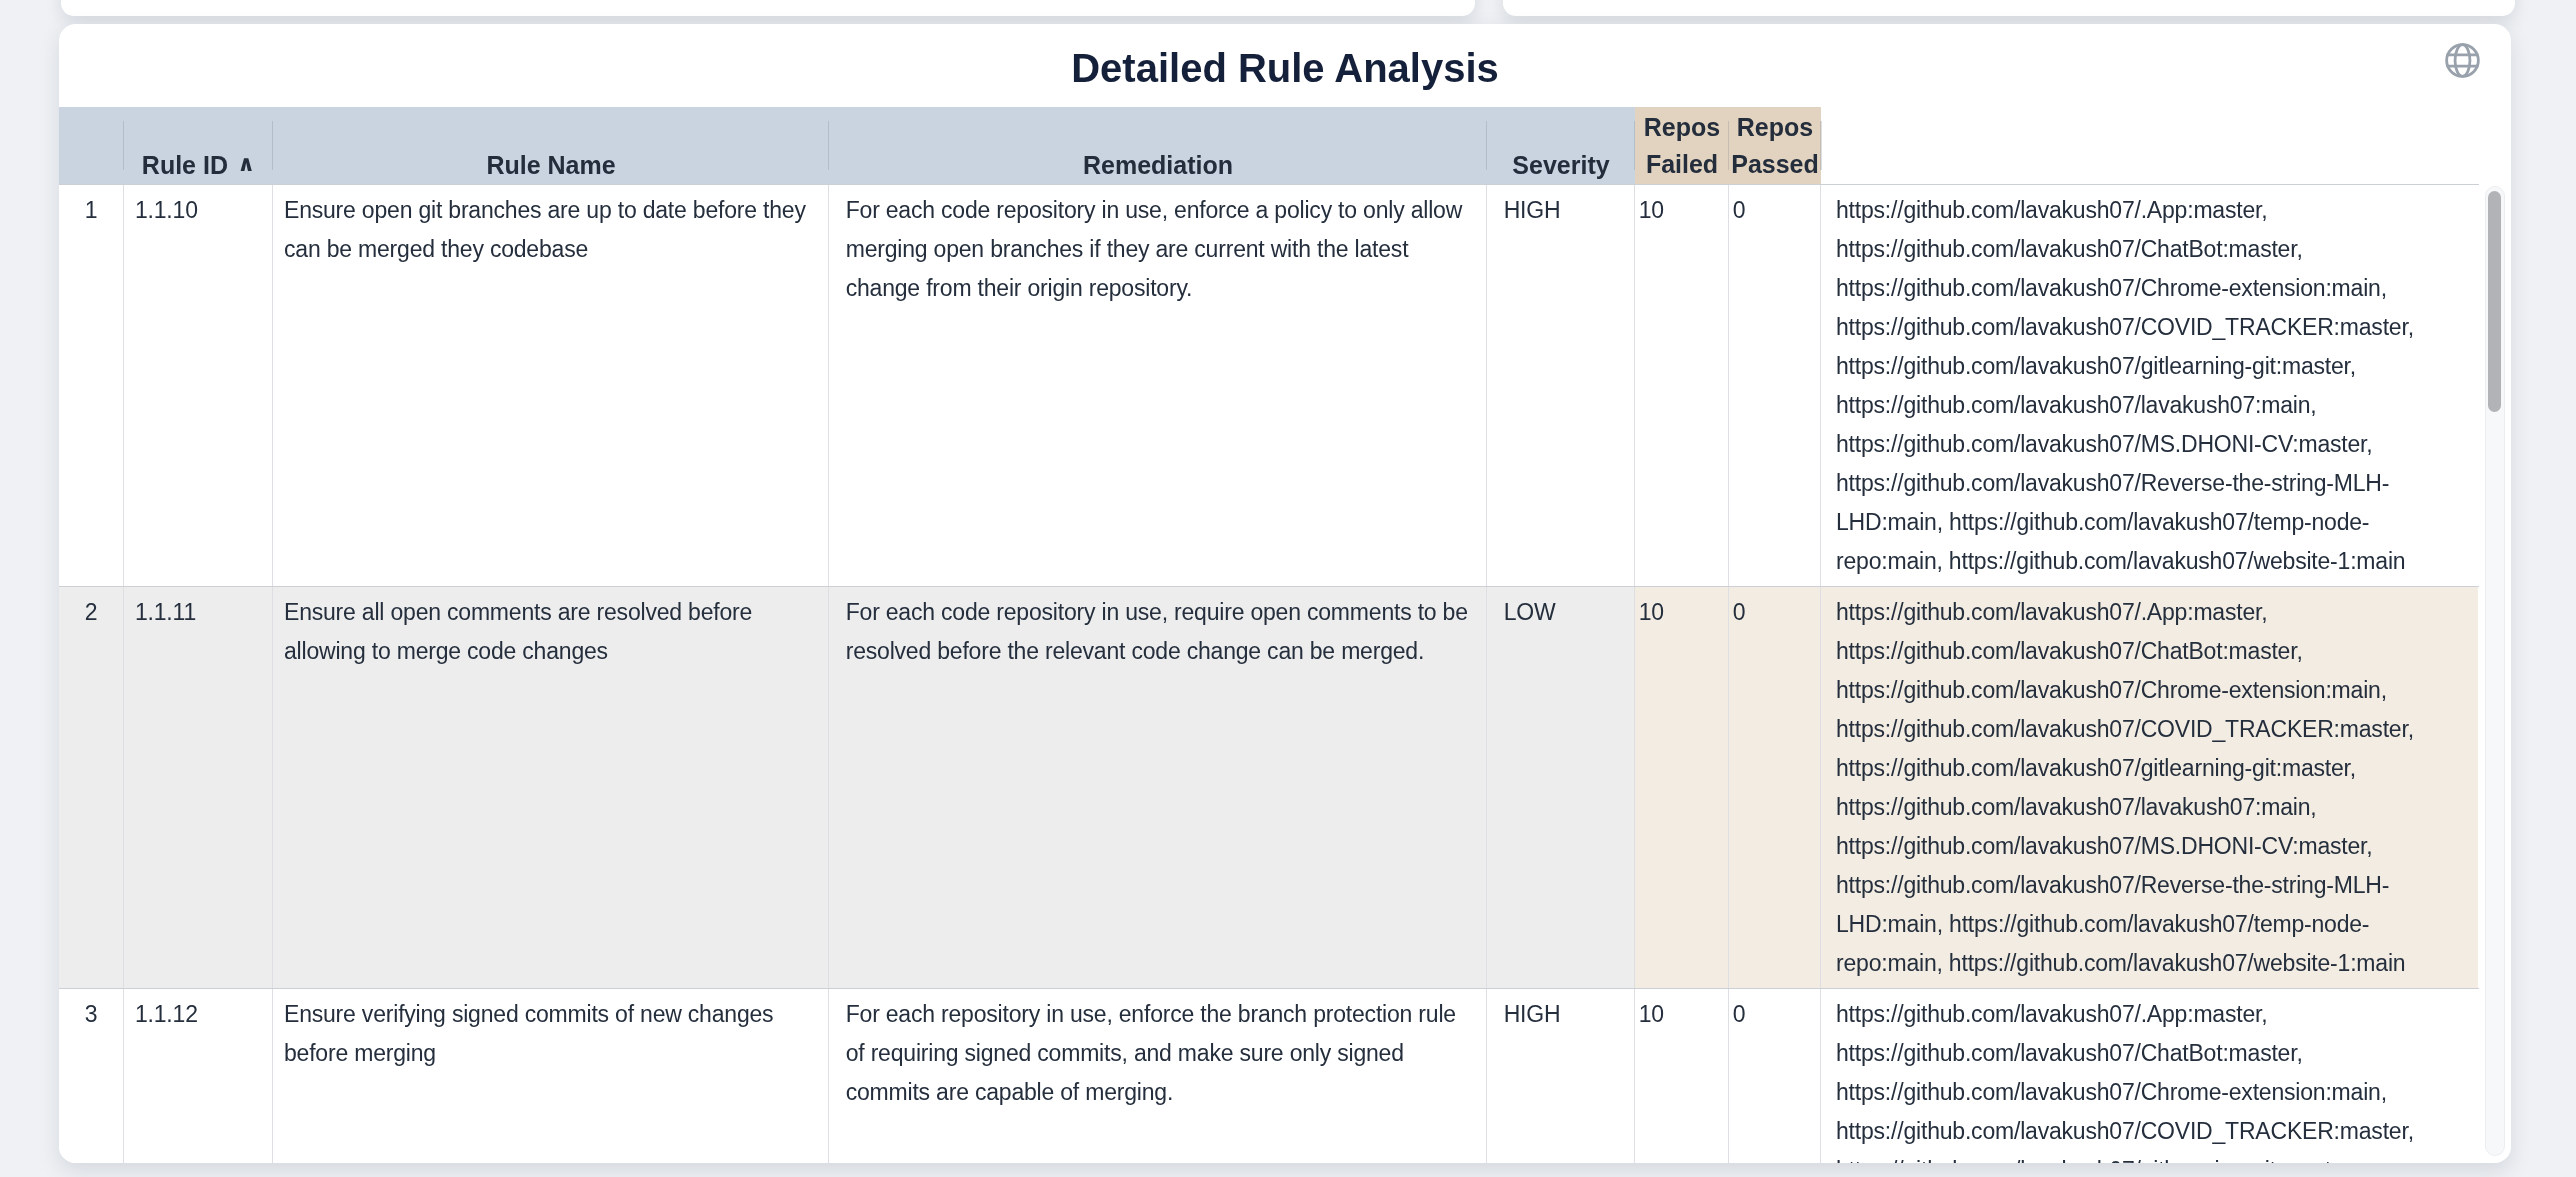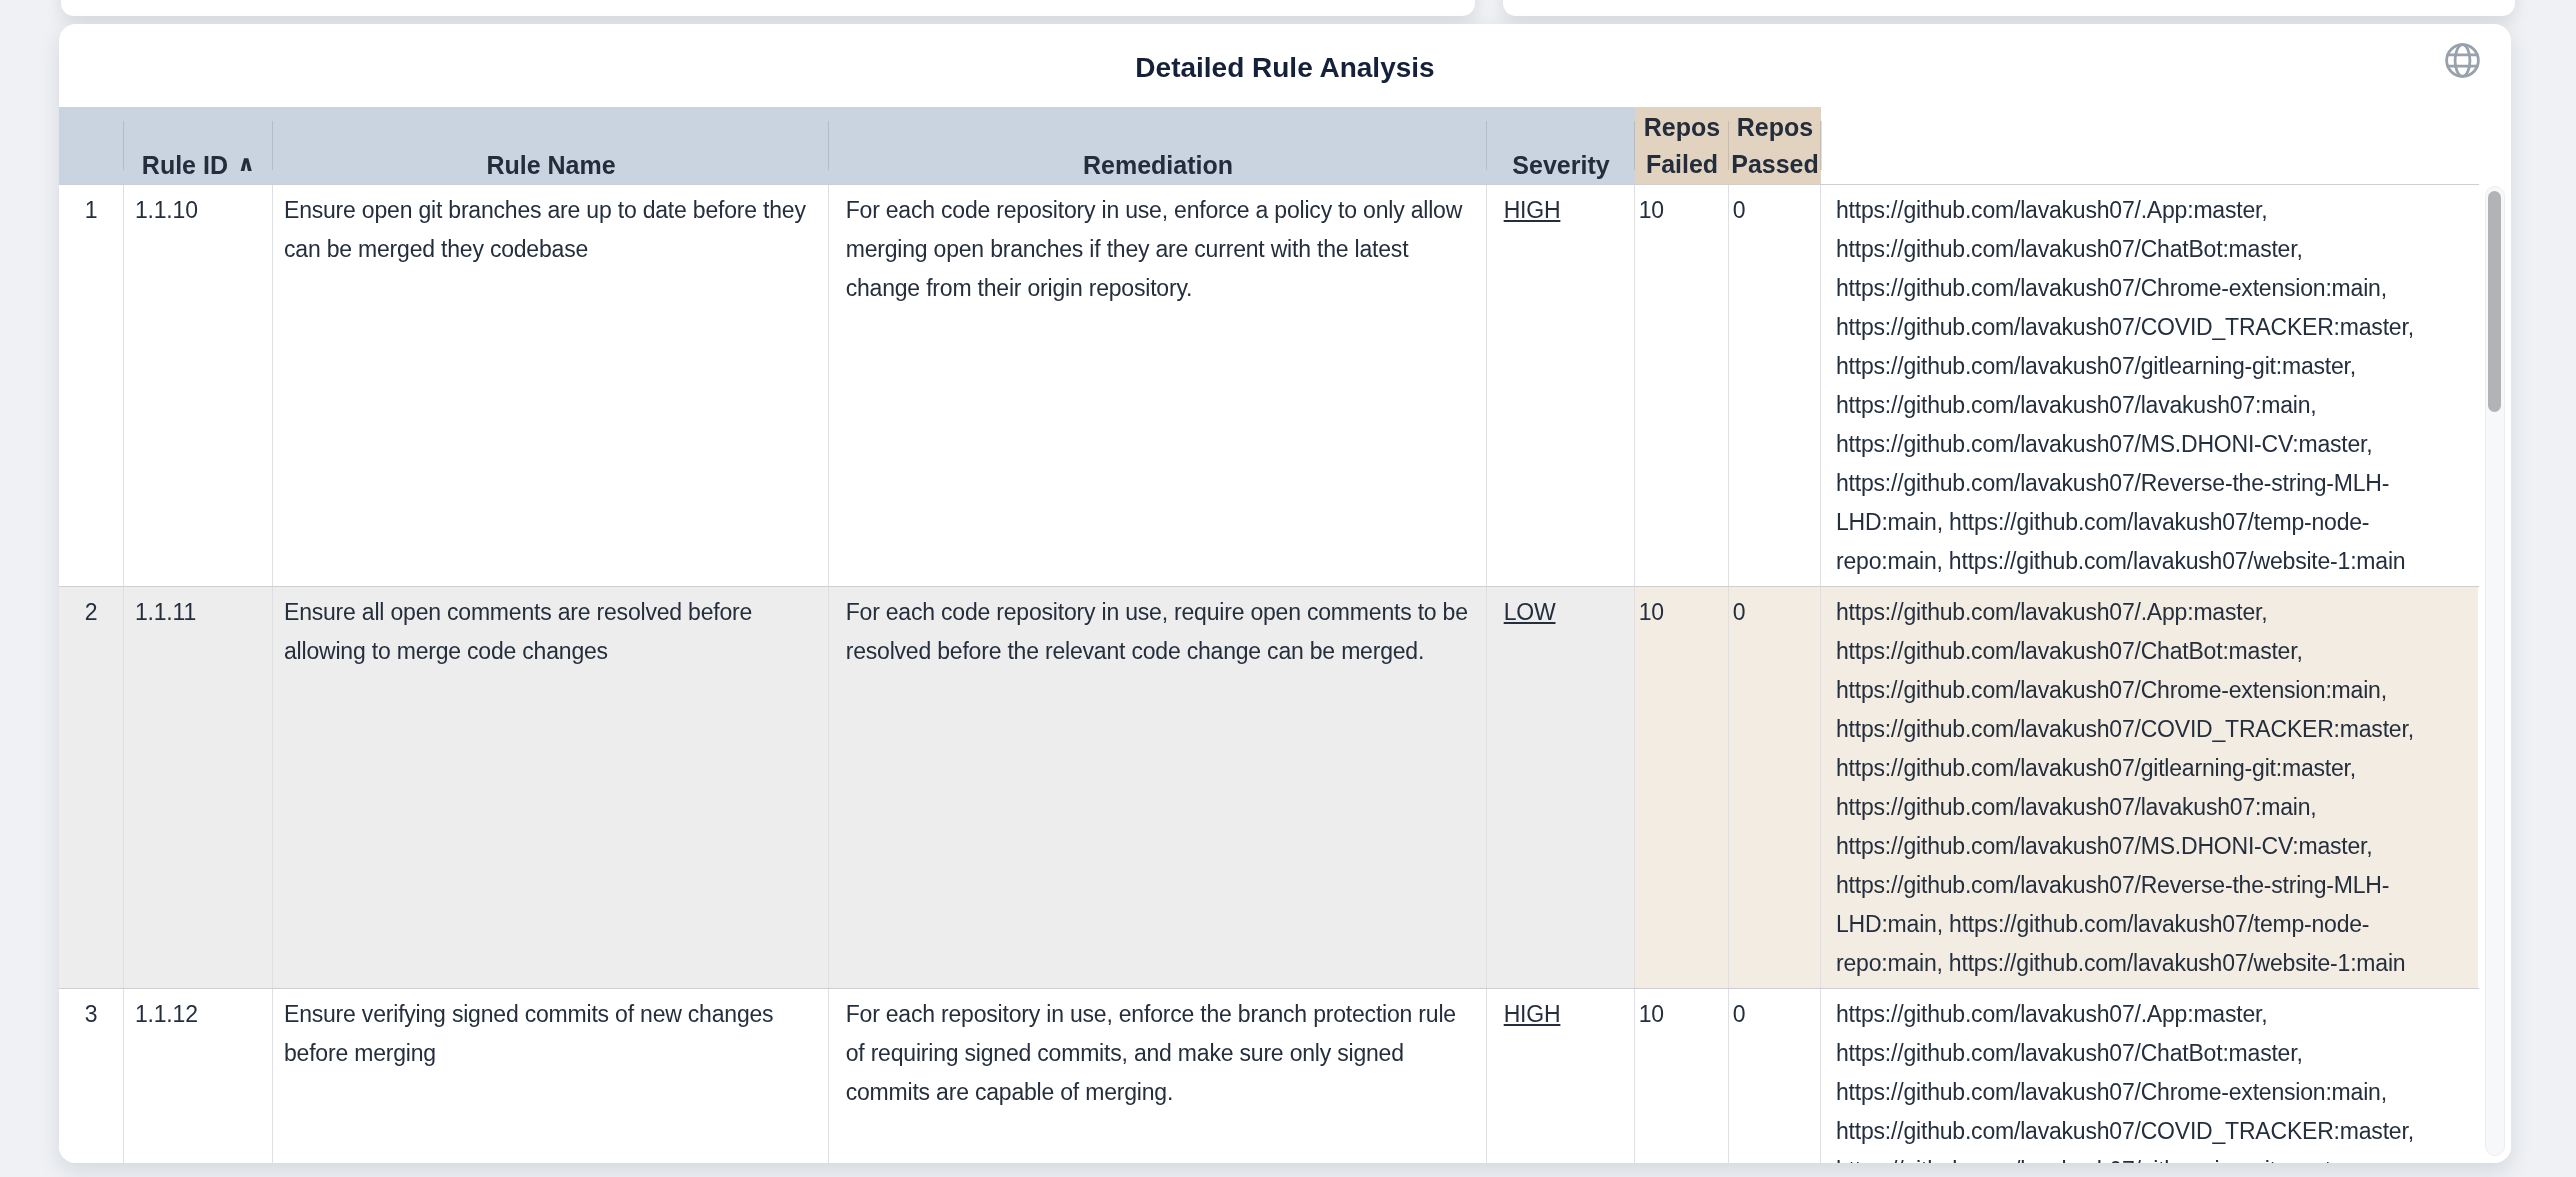--- a/index.html
+++ b/index.html
@@ -21,21 +21,21 @@
   .top-card.right { left: 1503px; width: 1012px; }
 
   
   .card {
     position: absolute; left: 59px; top: 24px; width: 2452px; height: 1139px;
     background: #ffffff; border-radius: 16.7px; overflow: hidden;
     box-shadow: 0 7.4px 20.4px rgba(110,120,140,0.20);
   }
 
   .title-bar { position: relative; height: 83px; display: flex; align-items: center; justify-content: center; }
-  .title-bar h1 { font-size: 28px; font-weight: 700; color: #15213a; padding-top: 5.6px; }
+  .title-bar h1 { font-size: 40px; font-weight: 700; color: #15213a; padding-top: 5.6px; }
   .globe { position: absolute; top: 16px; right: 28px; width: 41px; height: 41px; cursor: pointer; }
 
   
   .table-wrap { position: absolute; left: 0; top: 83px; width: 2420px; bottom: 0; }
   .thead, .row {
     display: grid;
     grid-template-columns: 65px 149px 556px 658px 148px 94px 92px 657px;
   }
   .thead { height: 77px; }
   .hcell {
@@ -61,21 +61,21 @@
     color: #242e3c; vertical-align: top;
   }
   .cell.last { border-right: none; }
   .row.alt .cell.blue { background: #ededed; }
   .row.alt .cell.tan  { background: #f2ece2; }
 
   .col-index        { text-align: center; padding: 5.6px 7.4px; }
   .col-rule_id      { padding: 5.6px 7.4px 5.6px 11px; }
   .col-rule_name    { padding: 5.6px 11px 5.6px 11px; }
   .col-remediation  { padding: 5.6px 13px 5.6px 16.7px; }
-  .col-severity     { padding: 5.6px 7.4px 5.6px 16.7px; text-decoration: underline; }
+  .col-severity     { padding: 5.6px 7.4px 5.6px 16.7px; }
   .col-repos_failed, .col-repos_passed { text-align: left; padding: 5.6px 3.7px; }
   .col-failed_repos { padding: 5.6px 7.4px 5.6px 15px; overflow-wrap: break-word; }
 
   
   .scroll-gutter { position: absolute; left: 2420px; top: 83px; width: 32px; bottom: 0; background: #ffffff; }
   .scroll-track {
     position: absolute; left: 5.6px; top: 79px; width: 20.4px; bottom: 7.4px;
     background: #f7f8f9; border: 0.9px solid #ebedef; border-radius: 11px;
   }
   .scroll-thumb {

